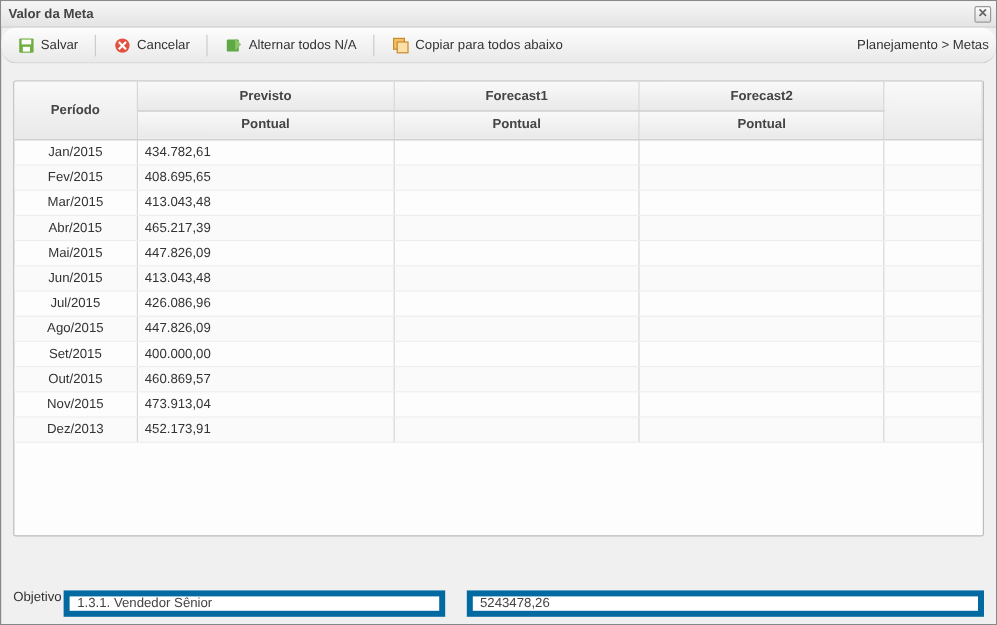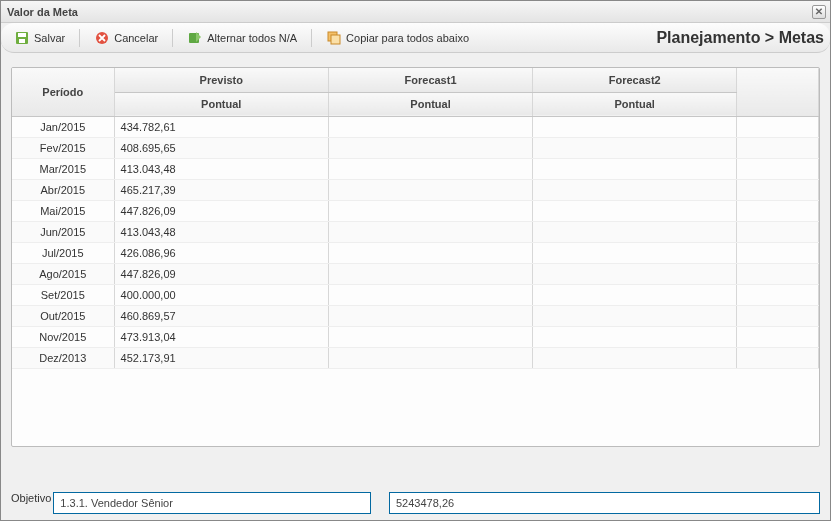--- a/index.html
+++ b/index.html
@@ -3,41 +3,41 @@
 <meta charset="utf-8">
 <style>
   * { box-sizing: border-box; }
   html, body { margin: 0; padding: 0; font-family: Tahoma, Arial, sans-serif; font-size: 11px; color: #333; background: #e8e8e8; }
   .window { width: 831px; height: 521px; background: #f0f0f0; border: 1px solid #888; position: relative; }
   .titlebar { height: 22px; background: linear-gradient(#f6f6f6,#e4e4e4); border-bottom: 1px solid #ccc; display: flex; align-items: center; justify-content: space-between; padding: 0 4px 0 6px; font-weight: bold; font-size: 11px; color: #444; gap: 21px; }
   .close-btn { width: 14px; height: 14px; border: 1px solid #999; border-radius: 2px; background: linear-gradient(#fff,#ddd); display: flex; align-items: center; justify-content: center; cursor: pointer; font-size: 10px; color: #666; line-height: 1; }
   .toolbar { height: 30px; background: linear-gradient(#fdfdfd,#e9e9e9); border-bottom: 1px solid #ccc; display: flex; align-items: center; padding: 0 6px; gap: 6px; border-radius: 13px; }
   .tool-btn { display: flex; align-items: center; gap: 4px; padding: 3px 6px; cursor: pointer; border: 1px solid transparent; border-radius: 2px; }
   .tool-sep { width: 1px; height: 18px; background: #ccc; margin: 0 1px; }
-  .breadcrumb { margin-left: auto; font-weight: bold; font-size: 16px; color: #333; }
+  .breadcrumb { margin-left: auto; font-weight: normal; font-size: 11px; color: #333; }
   .icon { width: 16px; height: 16px; display: inline-block; }
   .body-area { position: absolute; top: 52px; left: 0; right: 0; bottom: 0; padding: 14px 10px 0 10px; }
   .panel { background: #fdfdfd; border: 1px solid #bcbcbc; border-radius: 2px; width: 100%; height: 380px; overflow: hidden; }
   .grid { border-collapse: collapse; width: 100%; table-layout: fixed; }
   .grid th, .grid td { border-right: 1px solid #d7d7d7; border-bottom: 1px solid #eee; }
   .grid thead th { background: linear-gradient(#f9f9f9,#e9e9e9); color: #444; font-weight: bold; height: 24px; text-align: center; border-bottom: 1px solid #c6c6c6; }
   .col-per { width: 100px; }
   .col-prev { width: 210px; }
   .col-f1 { width: 200px; }
   .col-f2 { width: 200px; }
   .col-extra { width: 80px; border-right: none; }
   .grid tbody td { height: 21px; padding: 0 6px; font-size: 11px; color: #333; }
   .grid tbody td.per { text-align: center; }
   .grid tbody td.num { text-align: left; }
   .grid tbody tr:nth-child(even) { background: #fafafa; }
   .bottom-row { position: absolute; left: 10px; right: 10px; bottom: 6px; display: flex; gap: 18px; }
   .field-group { flex: 1; display: flex; flex-direction: row; gap: 2px; }
   .field-group.obj { flex: 0 0 360px; }
   .field-label { color: #333; font-size: 11px; }
-  .field-input { width: 100%; height: 22px; border: 1px solid #0369a1; background: #fff; padding: 2px 6px; font-family: inherit; font-size: 11px; color: #444; }
+  .field-input { width: 100%; height: 22px; border: 5px solid #0369a1; background: #fff; padding: 2px 6px; font-family: inherit; font-size: 11px; color: #444; }
 </style>
 </head>
 <body>
 
 <div class="window">
 
   <div class="titlebar">
     <span>Valor da Meta</span>
     <span class="close-btn">
       <span>✕</span>

